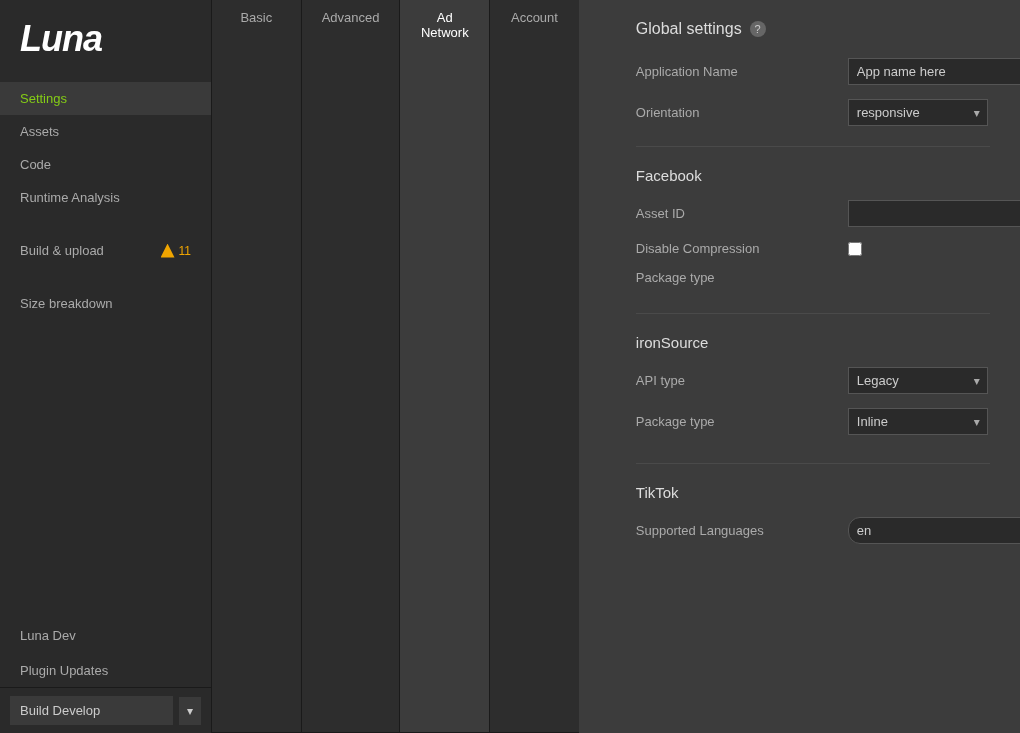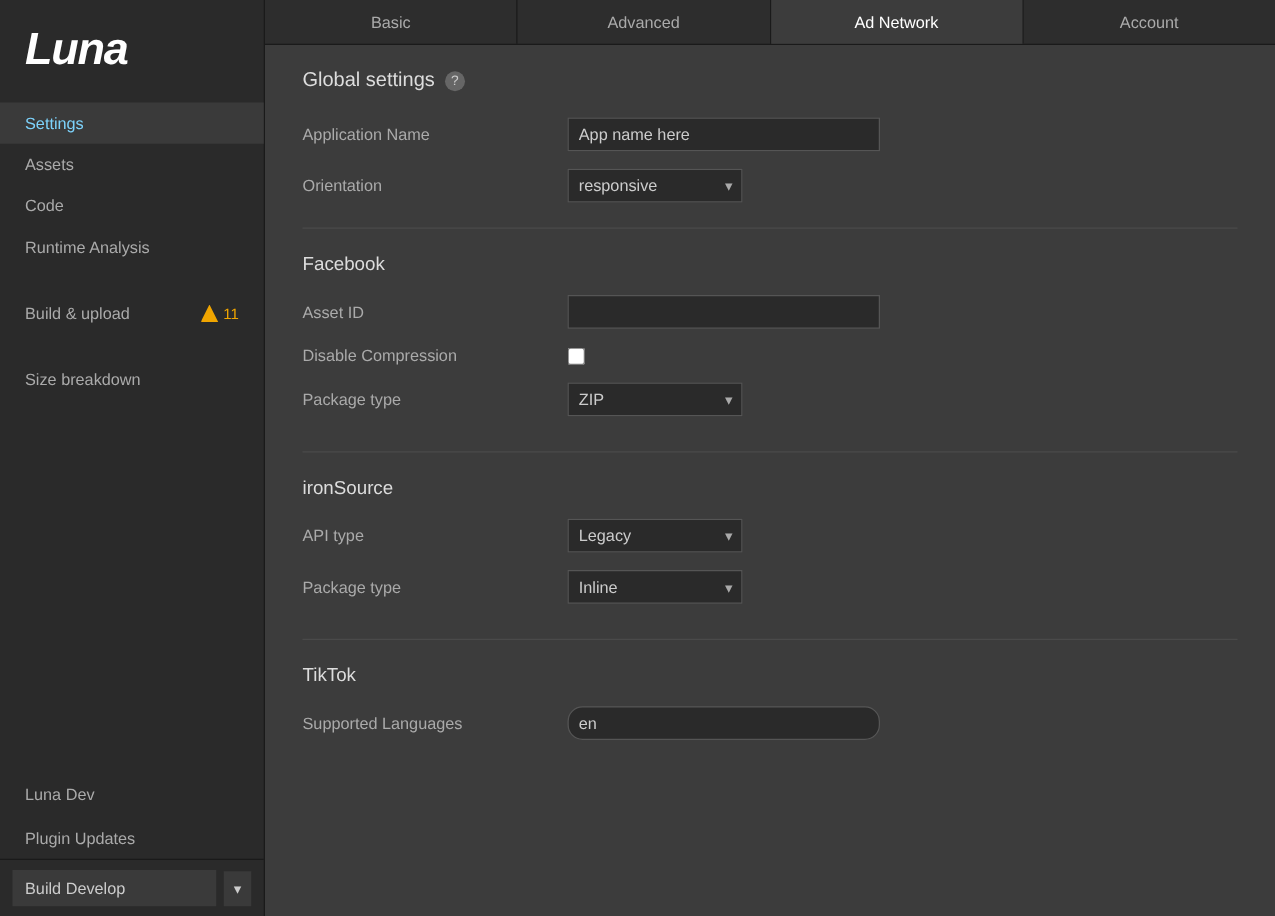--- a/index.html
+++ b/index.html
@@ -37,21 +37,21 @@
       flex-direction: column;
     }
     .sidebar-item {
       padding: 9px 20px;
       cursor: pointer;
       color: #aaa;
       font-size: 13px;
     }
     .sidebar-item.active {
       background: #3a3a3a;
-      color: #7dd3fc;
+      color: #84cc16;
     }
     .sidebar-item-with-badge {
       display: flex;
       align-items: center;
       justify-content: space-between;
       padding: 9px 20px;
       cursor: pointer;
       color: #aaa;
     }
     .badge {
@@ -103,23 +103,24 @@
       color: #ccc;
       padding: 7px 8px;
       cursor: pointer;
       font-size: 12px;
     }
 
     
     .main {
       flex: 1;
       display: flex;
-      flex-direction: column;
+      flex-direction: row;
       background: #3c3c3c;
       overflow: hidden;
+      gap: 27px;
     }
 
     
     .tabs {
       display: flex;
       background: #2d2d2d;
       border-bottom: 1px solid #1a1a1a;
     }
     .tab {
       flex: 1;
@@ -318,27 +319,20 @@
         <input class="form-input" type="text" style="width: 250px; max-width: 250px;">
       </div>
 
       <div class="form-row">
         <span class="form-label">Disable Compression</span>
         <input class="form-checkbox" type="checkbox" style="">
       </div>
 
       <div class="form-row">
         <span class="form-label">Package type</span>
-        <div class="select-wrapper">
-          <select class="form-select">
-            <option>ZIP</option>
-            <option>APK</option>
-            <option>AAB</option>
-          </select>
-        </div>
       </div>
     </div>
 
     <hr class="divider">
 
     <div class="subsection">
       <div class="subsection-title">ironSource</div>
 
       <div class="form-row">
         <span class="form-label">API type</span>

